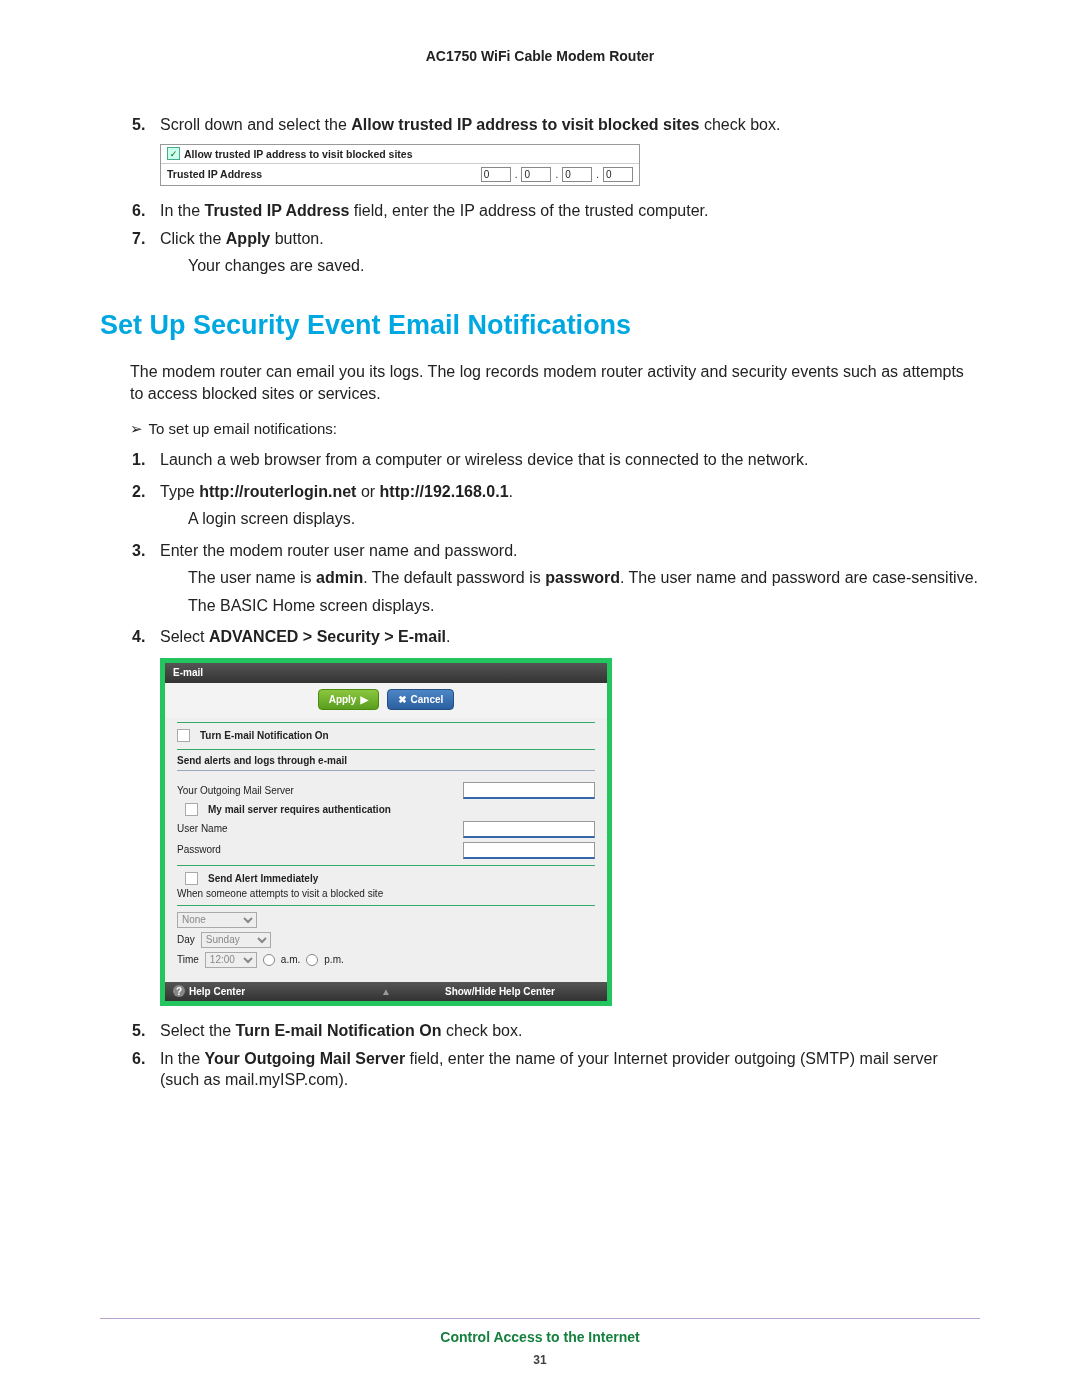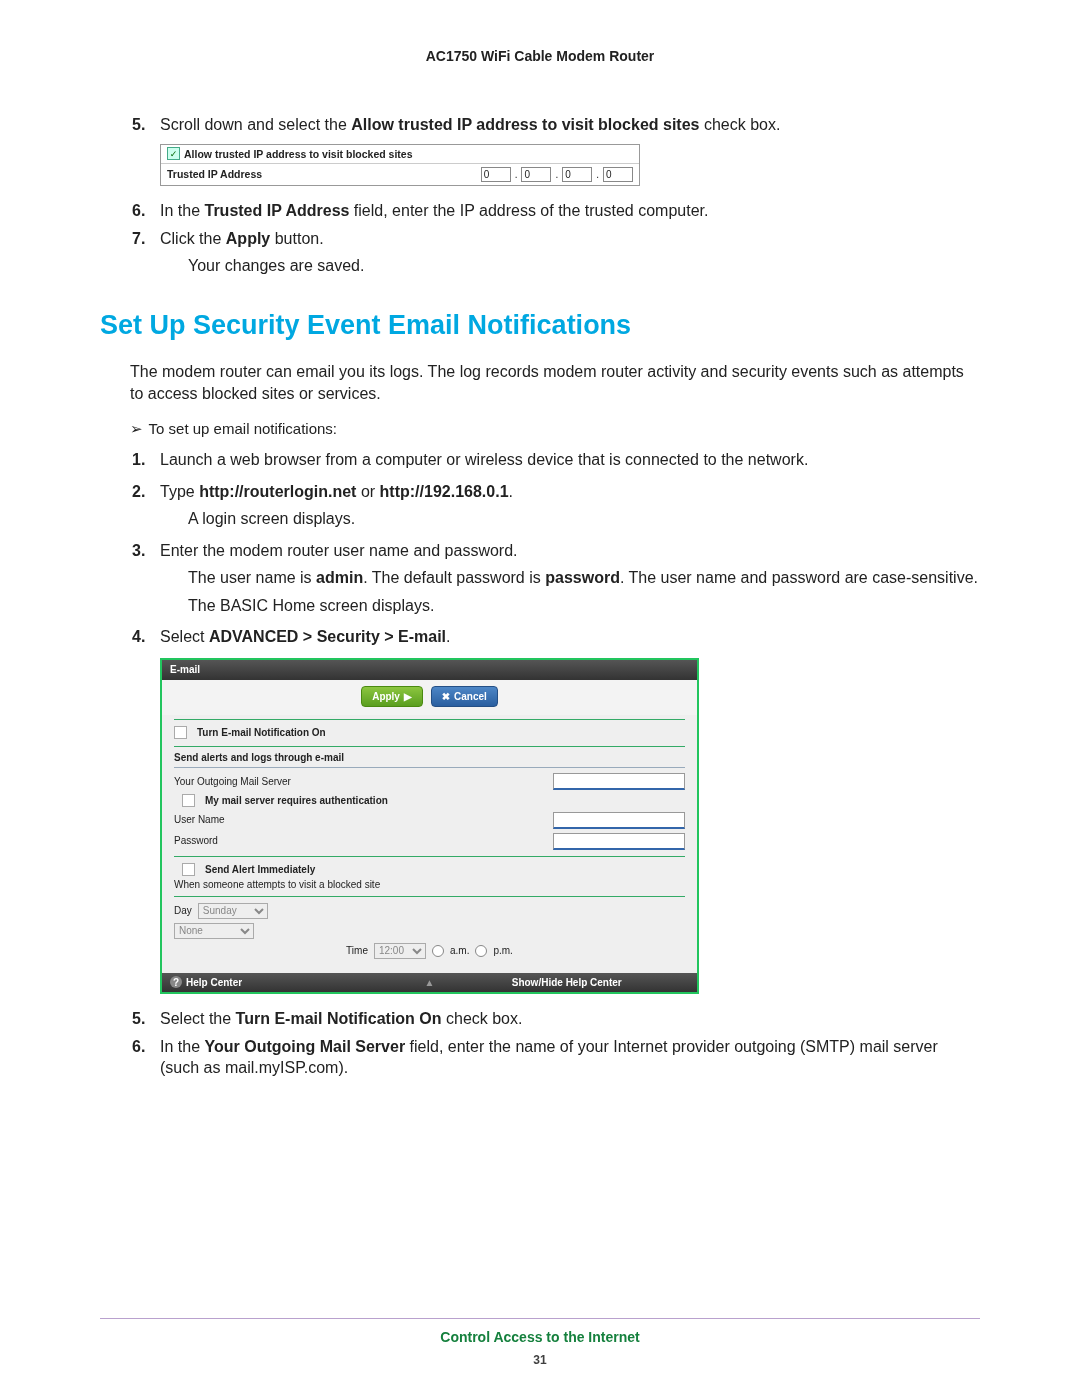--- a/index.html
+++ b/index.html
@@ -101,23 +101,23 @@
     border:1px solid #888;
     font-size:10px;
     text-align:left;
     padding:0px 2px;
     background:#fff;
   }
   .shot1 .dot { font-size:10px; }
 
   
   .shot2 {
-    width: 539px;
+    width: 452px;
     margin: 10px 0 14px 60px;
-    border: 2px solid #22c55e;
+    border: 5px solid #22c55e;
     font-family: Arial, sans-serif;
     font-size: 10px;
     background: #efefef;
     box-sizing: border-box;
   }
   .shot2 .titlebar {
     background: linear-gradient(#555,#333);
     color:#fff;
     font-weight:bold;
     padding:3px 8px;
@@ -157,21 +157,21 @@
   .shot2 .frow .finput {
     width:130px;
     height:14px;
     border:1px solid #999;
     border-bottom:2px solid #36a;
     background:#fff;
   }
   .shot2 .cb2 {
     width:11px;height:11px;border:1px solid #aaa;background:#fff;display:inline-block;margin-right:4px;
   }
-  .shot2 .boldline { font-weight:bold; border-bottom:1px solid #9ab; padding-bottom:3px; margin-bottom:3px;}
+  .shot2 .boldline { font-weight:bold; border-bottom:1px solid #9ab; padding-bottom:3px; margin-bottom:9px;}
   .shot2 select.small {
     font-size:10px;
     background:#eee;
     border:1px solid #aaa;
     height:16px;
   }
   .shot2 .schedule-row {
     padding:2px 0;
     display:flex;
     align-items:center;
@@ -338,31 +338,31 @@
       <div class="section">
         <div class="frow">
           <span class="cb2" style="margin-left:8px;"></span>
           <span class="bold">Send Alert Immediately</span>
         </div>
         <div>When someone attempts to visit a blocked site</div>
       </div>
 
       <div class="section">
         <div class="schedule-row">
+          <select class="small" style="width:80px;color:#888;">
+            <option>None</option>
+          </select>
+        </div>
+        <div class="schedule-row">
           <span>Day</span>
           <select class="small" style="width:70px;color:#888;">
             <option>Sunday</option>
           </select>
         </div>
-        <div class="schedule-row">
-          <select class="small" style="width:80px;color:#888;">
-            <option>None</option>
-          </select>
-        </div>
-        <div class="schedule-row" style="padding-bottom:6px;justify-content:center;">
+        <div class="schedule-row" style="padding-bottom:6px;">
           <span>Time</span>
           <select class="small" style="width:52px;color:#888;">
             <option>12:00</option>
           </select>
           <span class="radio"></span>
             <span>a.m.</span>
           <span class="radio"></span>
             <span>p.m.</span>
         </div>
       </div>

